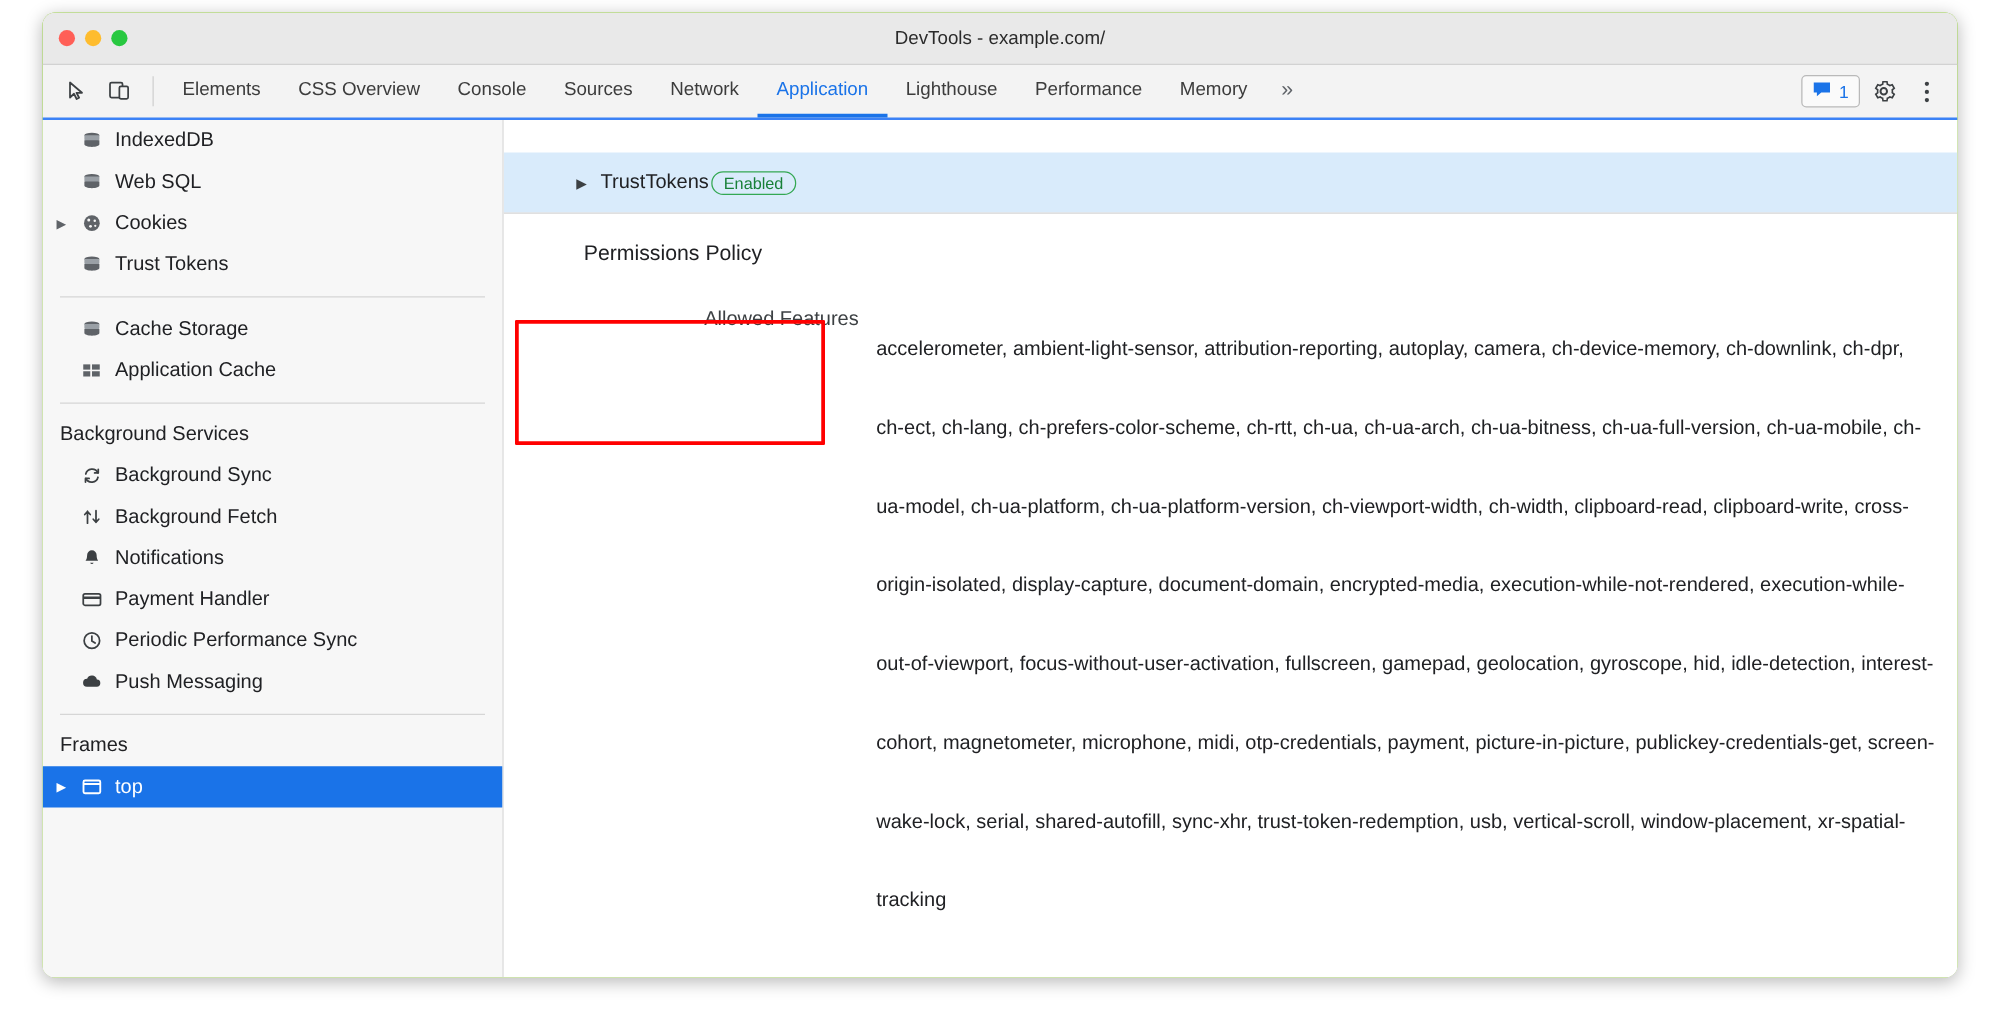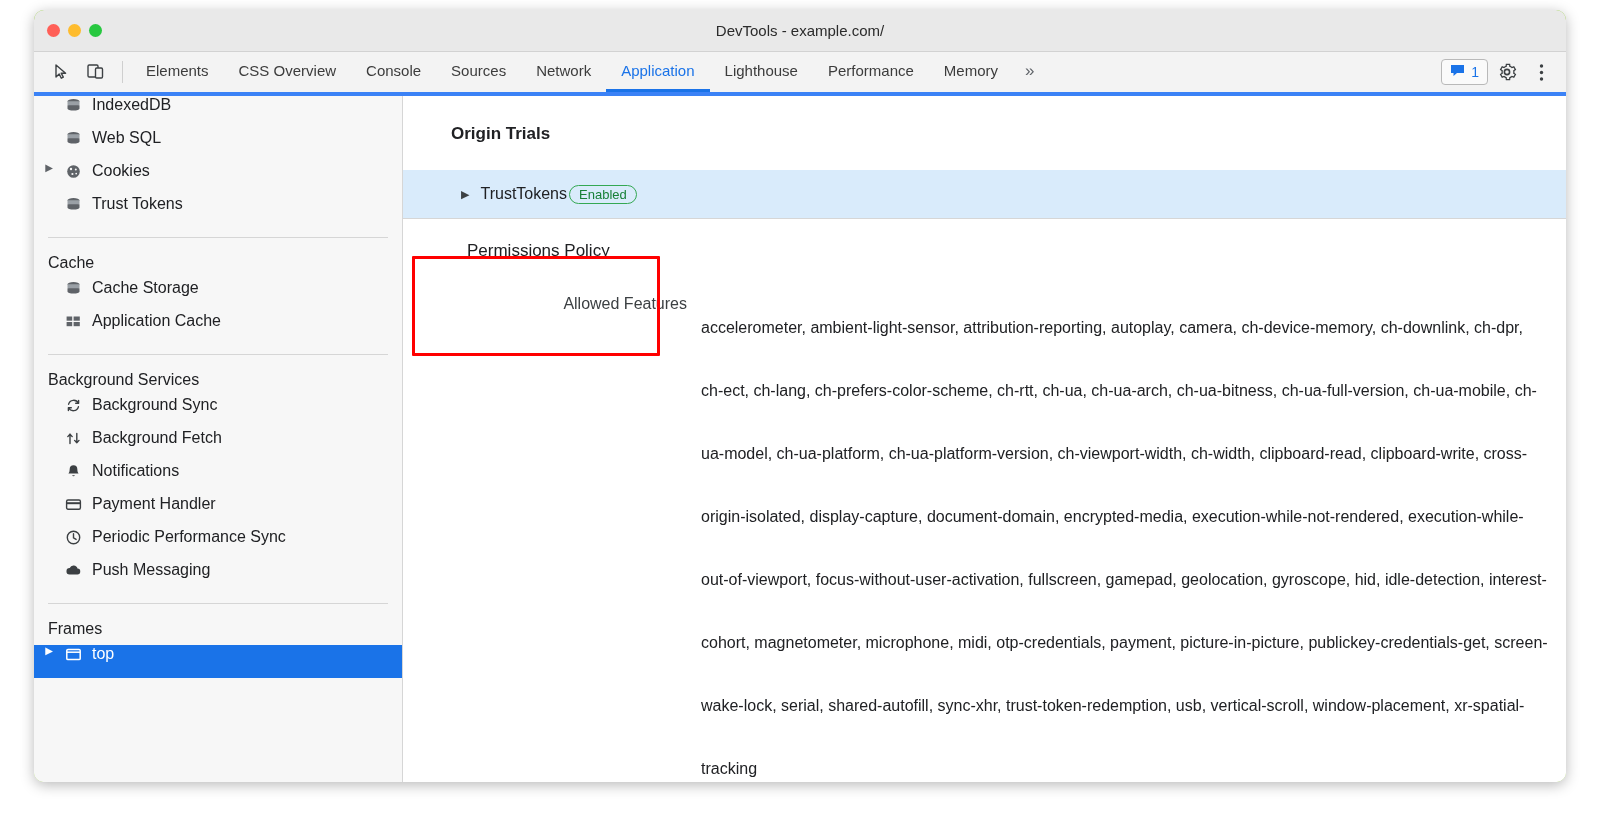--- a/index.html
+++ b/index.html
@@ -59,21 +59,21 @@
     font-size: 15px;
     color: #2b2b2b;
     font-weight: 400;
     pointer-events: none;
   }
 
   
   .toolbar {
     height: 44px;
     background: #f3f3f3;
-    border-bottom: 4px solid #3b82f6;
+    border-bottom: 2px solid #3b82f6;
     display: flex;
     align-items: stretch;
     flex: 0 0 auto;
     padding-left: 6px;
   }
   .tb-icons {
     display: flex;
     align-items: center;
     gap: 2px;
     padding: 0 6px;
@@ -161,21 +161,21 @@
     background: #d6d6d6;
     margin: 9px 14px 9px 14px;
   }
   .sb-header {
     font-size: 16px;
     color: #202124;
     padding: 7px 0 7px 14px;
   }
   .sb-item {
     display: flex;
-    align-items: flex-start;
+    align-items: center;
     height: 33px;
     padding-left: 26px;
     font-size: 16px;
     color: #202124;
     cursor: default;
     gap: 9px;
   }
   .sb-item.selected {
     background: #1a73e8;
     color: #ffffff;
@@ -409,21 +409,20 @@
                 <path d="M2.5 8.2v3.2c0 1.16 2.69 2.1 6 2.1s6-.94 6-2.1V8.2" fill="#5f6368"></path>
               </svg>
             </span>
             <span class="sb-label">Trust Tokens</span>
           </div>
         </div>
 
         <div class="sb-divider"></div>
 
         <div class="sb-group">
-          <div class="sb-header">Cache</div>
           <div class="sb-item">
             <span class="no-twisty"></span>
             <span class="sb-ico">
               <svg width="17" height="17" viewBox="0 0 17 17">
                 <ellipse cx="8.5" cy="4.2" rx="6" ry="2.1" fill="#5f6368"></ellipse>
                 <path d="M2.5 4.2v3.2c0 1.16 2.69 2.1 6 2.1s6-.94 6-2.1V4.2" fill="#9aa0a6"></path>
                 <path d="M2.5 8.2v3.2c0 1.16 2.69 2.1 6 2.1s6-.94 6-2.1V8.2" fill="#5f6368"></path>
               </svg>
             </span>
             <span class="sb-label">Cache Storage</span>
@@ -525,21 +524,20 @@
                 <rect x="1.8" y="3.4" width="13.4" height="10.2" rx="1.2" fill="none" stroke="#ffffff" stroke-width="1.5"></rect>
                 <path d="M1.8 6.2h13.4" stroke="#ffffff" stroke-width="1.5"></path>
               </svg>
             </span>
             <span class="sb-label">top</span>
           </div>
         </div>
       </div>
 
       <div class="content">
-        <div class="section-title">Origin Trials</div>
 
         <div class="ot-row">
           <span class="arrow">▶</span>
           <span>TrustTokens</span>
           <span class="pill">Enabled</span>
         </div>
 
         <div class="divider-h"></div>
 
         <div class="pp-wrap">

